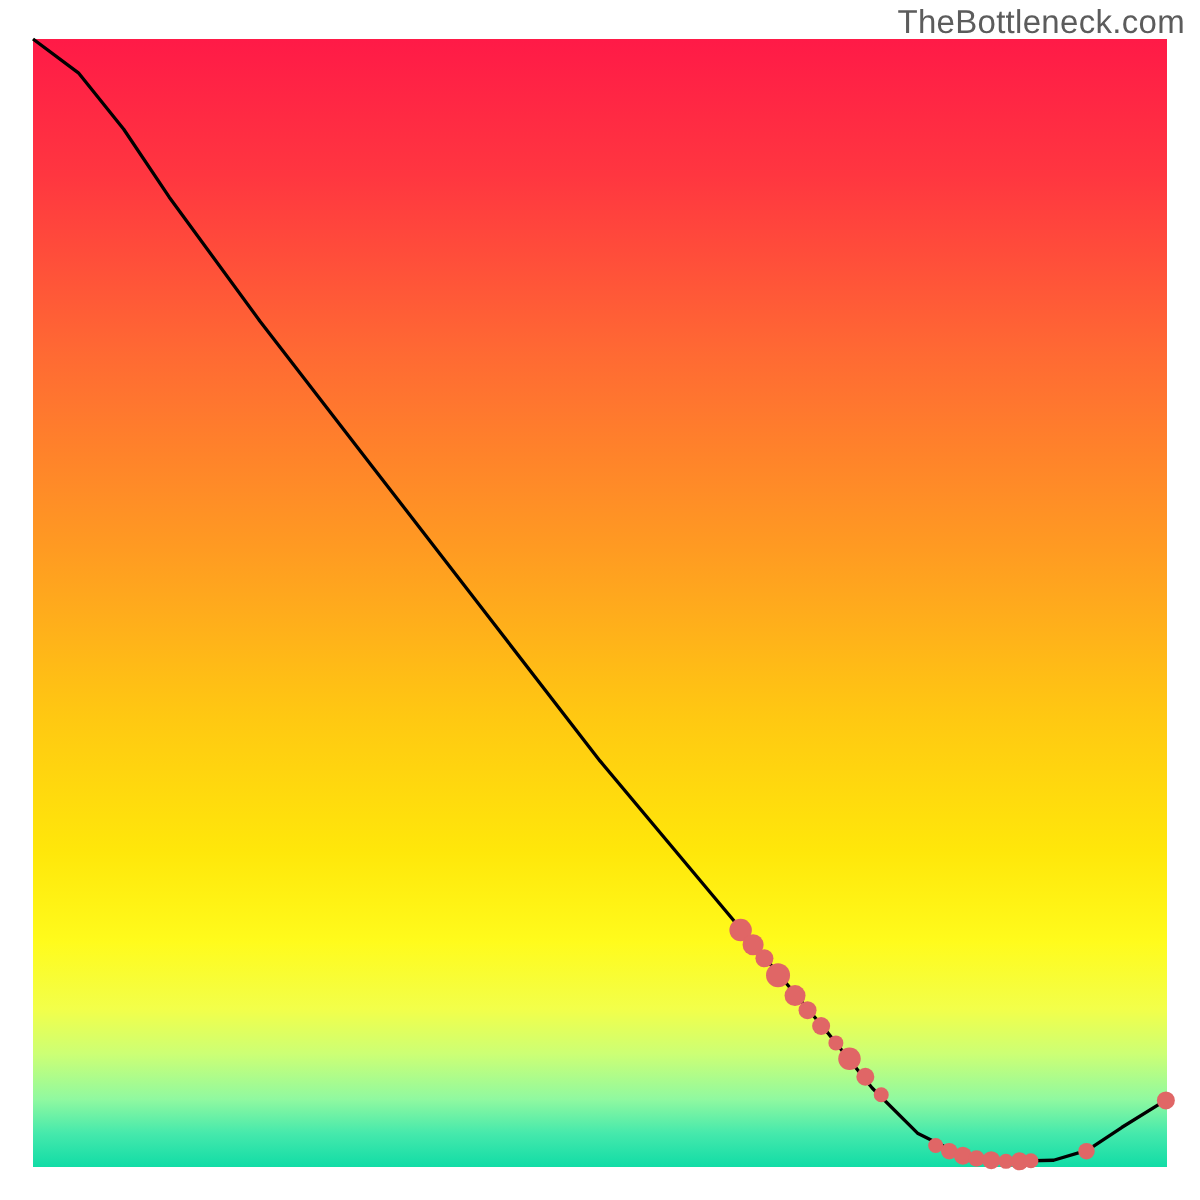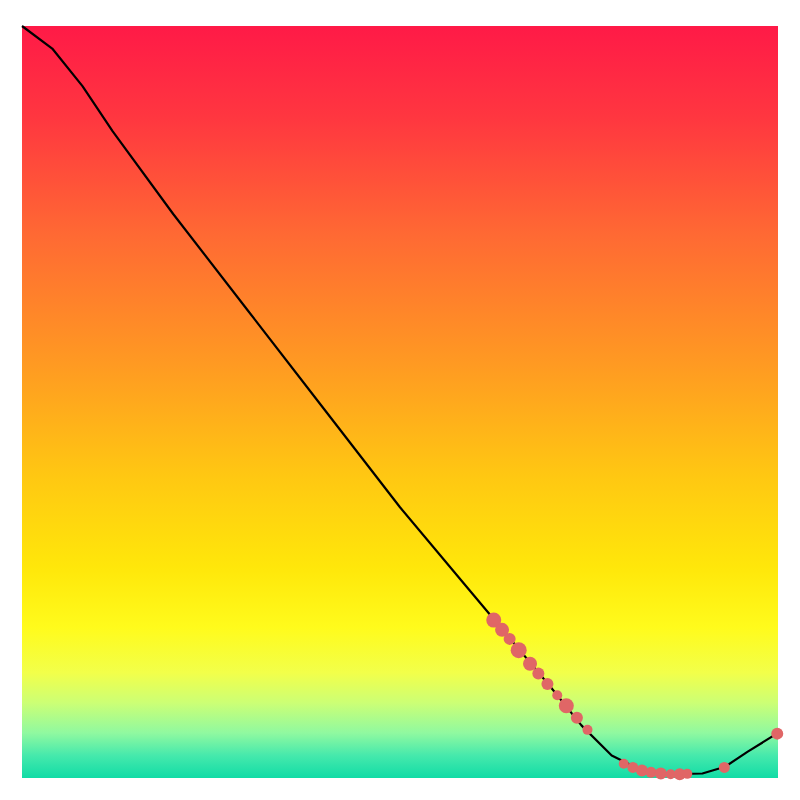--- a/index.html
+++ b/index.html
@@ -25,20 +25,21 @@
     font-weight: 500;
     letter-spacing: 0.2px;
   }
   svg {
     display: block;
   }
 </style>
 </head>
 <body>
 <div class="container">
+  <div class="watermark">TheBottleneck.com</div>
   <svg id="chart-svg" width="800" height="800" viewBox="0 0 800 800">
       <defs>
         <linearGradient id="bg-grad" x1="0" y1="0" x2="0" y2="1">
           <stop offset="0%" stop-color="#ff1a47"></stop>
           <stop offset="12%" stop-color="#ff3640"></stop>
           <stop offset="28.000000000000004%" stop-color="#ff6a33"></stop>
           <stop offset="45%" stop-color="#ff9a22"></stop>
           <stop offset="60%" stop-color="#ffc812"></stop>
           <stop offset="72%" stop-color="#ffe70a"></stop>
           <stop offset="80%" stop-color="#fffb1c"></stop>

